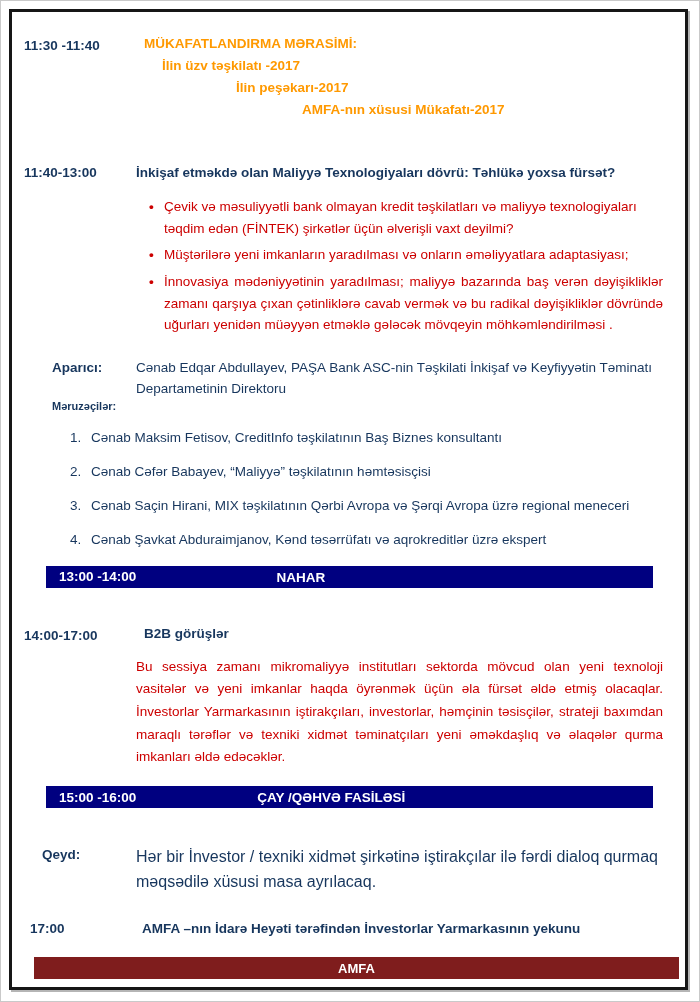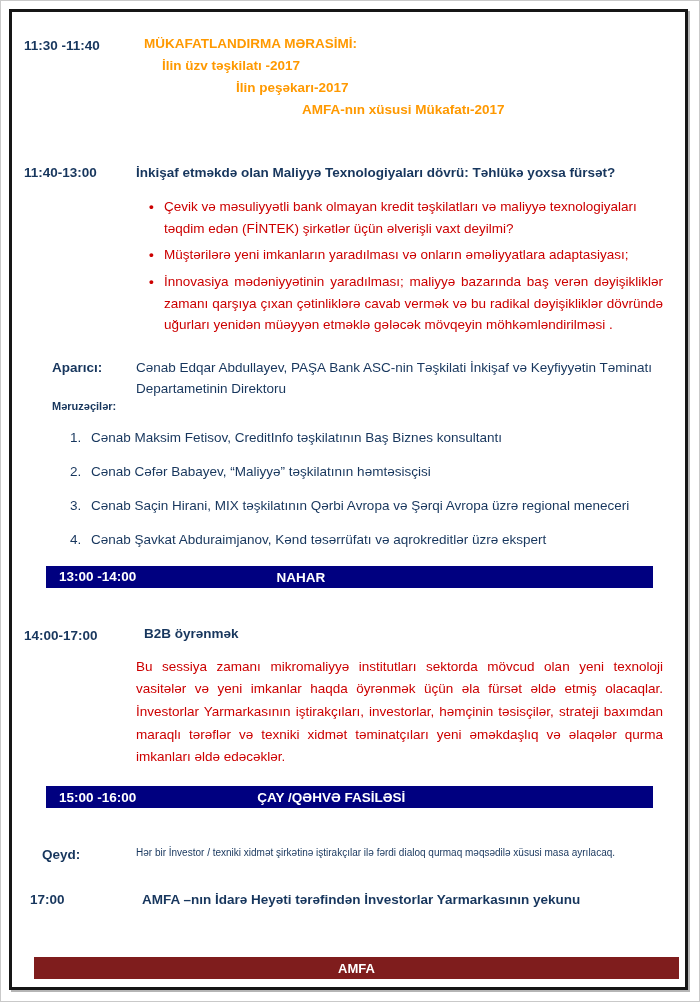--- a/index.html
+++ b/index.html
@@ -100,21 +100,21 @@
     color: #CC0000; font-size: 13.5px; line-height: 1.68;
     text-align: justify;
   }
 
   
   .sec-note { margin-top: 37px; padding-left: 18px; }
   .note-label {
     width: 94px; flex-shrink: 0;
     color: #17365D; font-weight: bold; font-size: 13.5px; line-height: 1.55;
   }
-  .note-text { color: #17365D; font-size: 10px; line-height: 1.55; }
+  .note-text { color: #17365D; font-size: 16px; line-height: 1.55; }
   .sec-closing { margin-top: 24px; }
   .closing-time { padding-left: 6px; }
   .closing-text { color: #17365D; font-weight: bold; font-size: 13.5px; line-height: 1.5; padding-left: 6px; }
 
   
   .footer-bar {
     position: absolute;
     left: 22px; right: 6px; bottom: 8px;
     height: 22px;
     background: #7f1d1d;
@@ -177,21 +177,21 @@
     </div>
 
     <div class="bar lunch">
       <span class="bar-time">13:00 -14:00</span>
       <span class="bar-label pos1">NAHAR</span>
     </div>
 
     <div class="row sec-b2b">
       <div class="time">14:00-17:00</div>
       <div class="content">
-        <div class="b2b-title">B2B öyrənmək</div>
+        <div class="b2b-title">B2B görüşlər</div>
         <div class="b2b-desc">Bu sessiya zamanı mikromaliyyə institutları sektorda  mövcud olan yeni texnoloji vasitələr və yeni  imkanlar haqda öyrənmək üçün  əla fürsət əldə etmiş olacaqlar. İnvestorlar Yarmarkasının iştirakçıları, investorlar, həmçinin təsisçilər, strateji baxımdan maraqlı tərəflər və texniki xidmət təminatçıları  yeni əməkdaşlıq və əlaqələr qurma imkanları əldə edəcəklər.</div>
       </div>
     </div>
 
     <div class="bar tea">
       <span class="bar-time">15:00 -16:00</span>
       <span class="bar-label pos2">ÇAY /QƏHVƏ FASİLƏSİ</span>
     </div>
 
     <div class="row sec-note">

